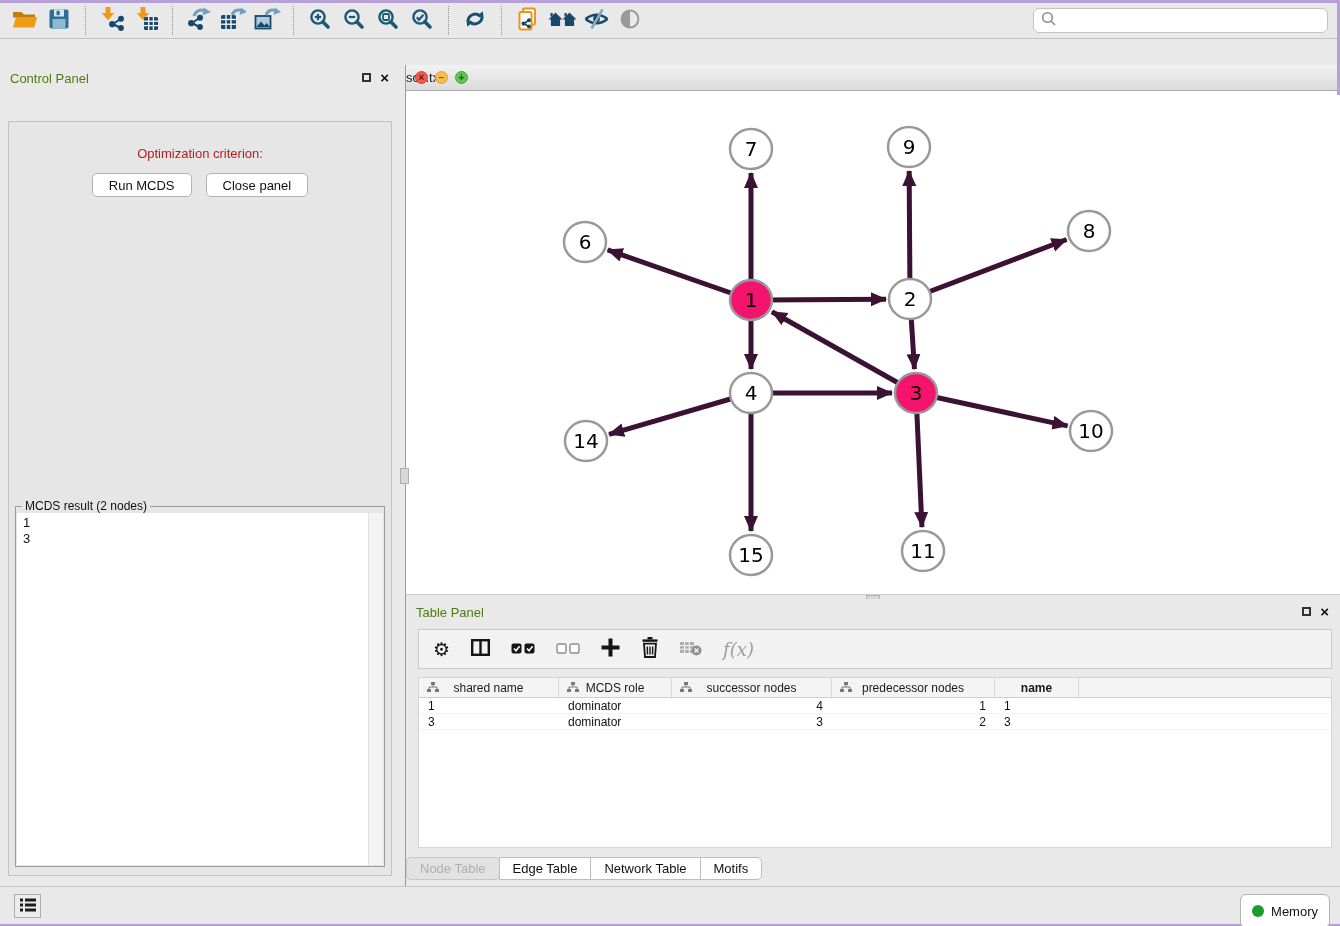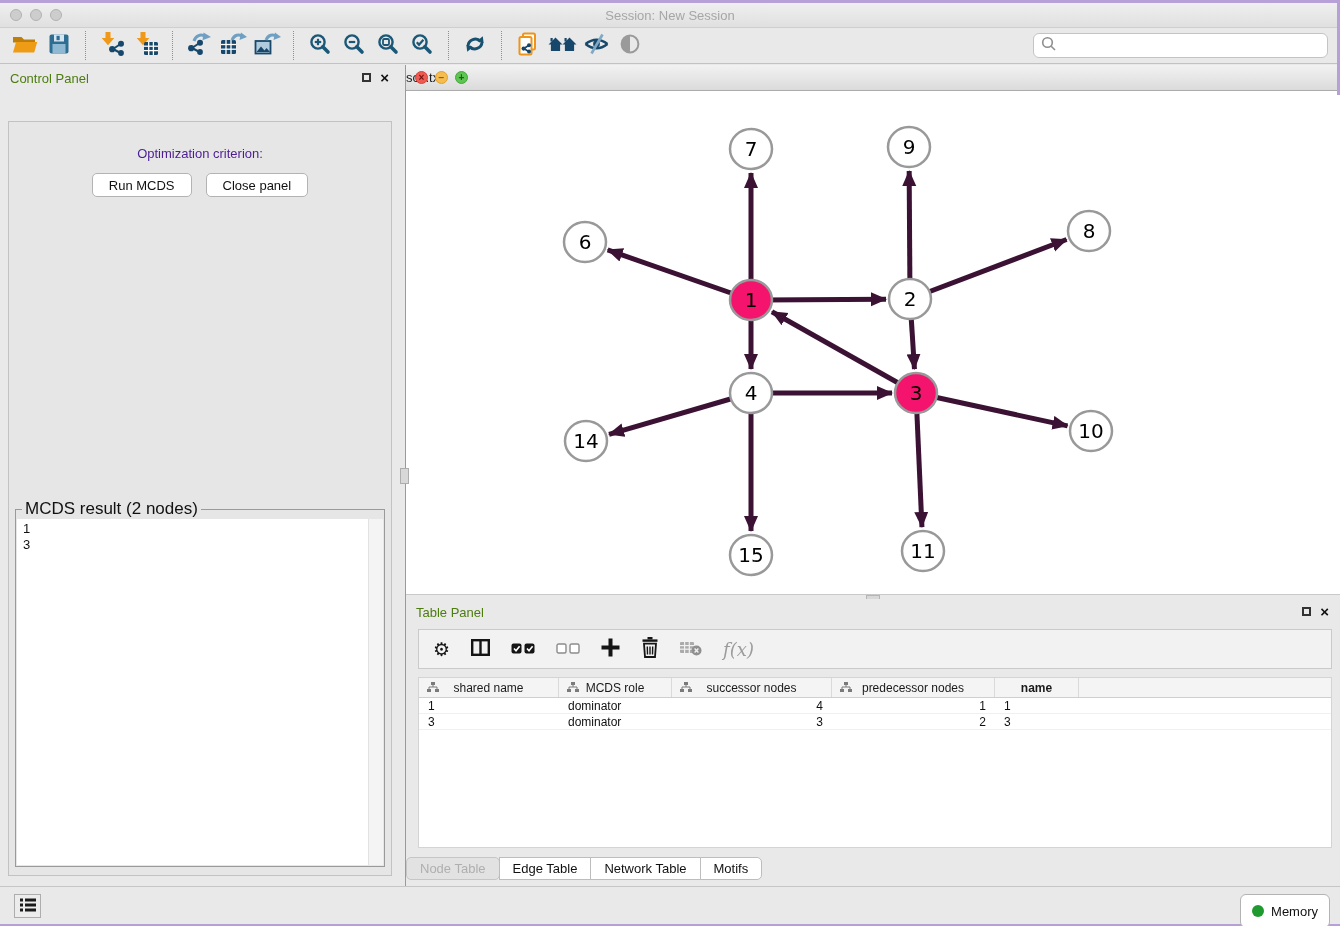--- a/index.html
+++ b/index.html
@@ -40,28 +40,28 @@
 
   
   .control-panel { width:400px; flex:0 0 auto; position:relative; background:#E9E9E9; }
   .cp-tabs { position:absolute; top:34px; left:0; right:0; text-align:center; z-index:2; }
   .tabset { display:inline-flex; }
   .tab { background:#fff; border:1px solid #BDBDBD; margin-left:-1px; padding:3px 13px; font-size:13px; color:#111; cursor:default; }
   .tab:first-child { border-top-left-radius:5px; border-bottom-left-radius:5px; margin-left:0; }
   .tab:last-child { border-top-right-radius:5px; border-bottom-right-radius:5px; }
   .tab.active { background:#E2E2E2; color:#AFAFAF; border-color:#C6C6C6; border-radius:5px; }
   .cp-box { position:absolute; left:8px; right:8px; top:56px; bottom:10px; background:#E6E6E6; border:1px solid #C2C2C2; }
-  .opt-label { margin-top:24px; text-align:center; font-size:13px; color:#4c1d95; }
+  .opt-label { margin-top:24px; text-align:center; font-size:13px; color:#b91c1c; }
   .cp-dropdown { width:310px; height:24px; margin:11px auto 0; background:#fff; border:1px solid #B8B8B8; border-radius:5px; position:relative; display:flex; align-items:center; padding:0 26px 0 11px; }
   .cp-dropdown .dd-value { font-size:13px; color:#111; white-space:nowrap; }
   .cp-dropdown .stepper { position:absolute; right:7px; top:4px; }
   .btn-row { margin-top:12px; display:flex; justify-content:center; gap:14px; }
   .cp-btn { height:24px; background:#fff; border:1px solid #B3B3B3; border-radius:5px; font-size:13px; color:#111; padding:0 16px; font-family:"Liberation Sans",sans-serif; }
   .result-box { position:absolute; left:6px; right:6px; top:377px; bottom:8px; border:1px solid #9A9A9A; margin:0; padding:0; }
-  .result-box legend { font-size:17px; color:#111; margin-left:6px; padding:0 3px; }
+  .result-box legend { font-size:12px; color:#111; margin-left:6px; padding:0 3px; }
   .result-inner { position:absolute; left:1px; right:1px; top:0px; bottom:1px; background:#fff; }
   .result-scroll { position:absolute; right:0; top:0; bottom:0; width:15px; background:#F4F4F4; border-left:1px solid #E2E2E2; }
   .result-list { padding:2px 6px; font-size:13px; line-height:16px; color:#111; }
 
   
   .right-region { flex:1; display:flex; flex-direction:column; background:#E9E9E9; min-width:0; }
   .net-window { height:529px; flex:0 0 auto; display:flex; flex-direction:column; }
   .net-titlebar { height:26px; background:linear-gradient(#F2F2F2,#DBDBDB); border-bottom:1px solid #ABABAB; position:relative; }
   .tl { position:absolute; left:9px; top:6px; display:flex; gap:7px; }
   .tl span { width:13px; height:13px; border-radius:50%; font-size:10px; font-weight:bold; display:flex; align-items:center; justify-content:center; line-height:1; }
@@ -96,28 +96,20 @@
   .statusbar { position:absolute; left:0; right:0; bottom:0; height:38px; background:#E9E9E9; border-top:1px solid #C6C6C6; }
   .sb-left { position:absolute; left:14px; top:7px; width:27px; height:24px; background:#ECECEC; border:1px solid #ADADAD; display:flex; align-items:center; justify-content:center; padding:0; }
   .sb-mem { position:absolute; right:10px; top:7px; height:25px; background:#fff; border:1px solid #B3B3B3; border-radius:6px; display:flex; align-items:center; gap:7px; padding:16px 11px; font-size:13px; color:#111; font-family:"Liberation Sans",sans-serif; }
   .mem-dot { width:12px; height:12px; border-radius:50%; background:#1F9A2E; }
 </style>
 </head>
 <body>
 
 <div class="app">
 
-  <div class="titlebar">
-    <div class="dots">
-      <span class="dot"></span>
-      <span class="dot"></span>
-      <span class="dot"></span>
-    </div>
-    <div class="win-title">Session: New Session</div>
-  </div>
 
   <div class="toolbar">
     <button class="tb-btn">
         <span><svg width="26" height="22" viewBox="0 0 26 22">
             <path d="M1 4 h8.5 l2.5 2.5 H23 V9.5 H1 z" fill="#BD7F0C"></path>
             <path d="M1 19.5 L4 9 h21.2 l-3 10.5 z" fill="#EE9C15"></path>
           </svg></span>
       </button>
     <button class="tb-btn">
         <span><svg width="22" height="22" viewBox="0 0 22 22">

